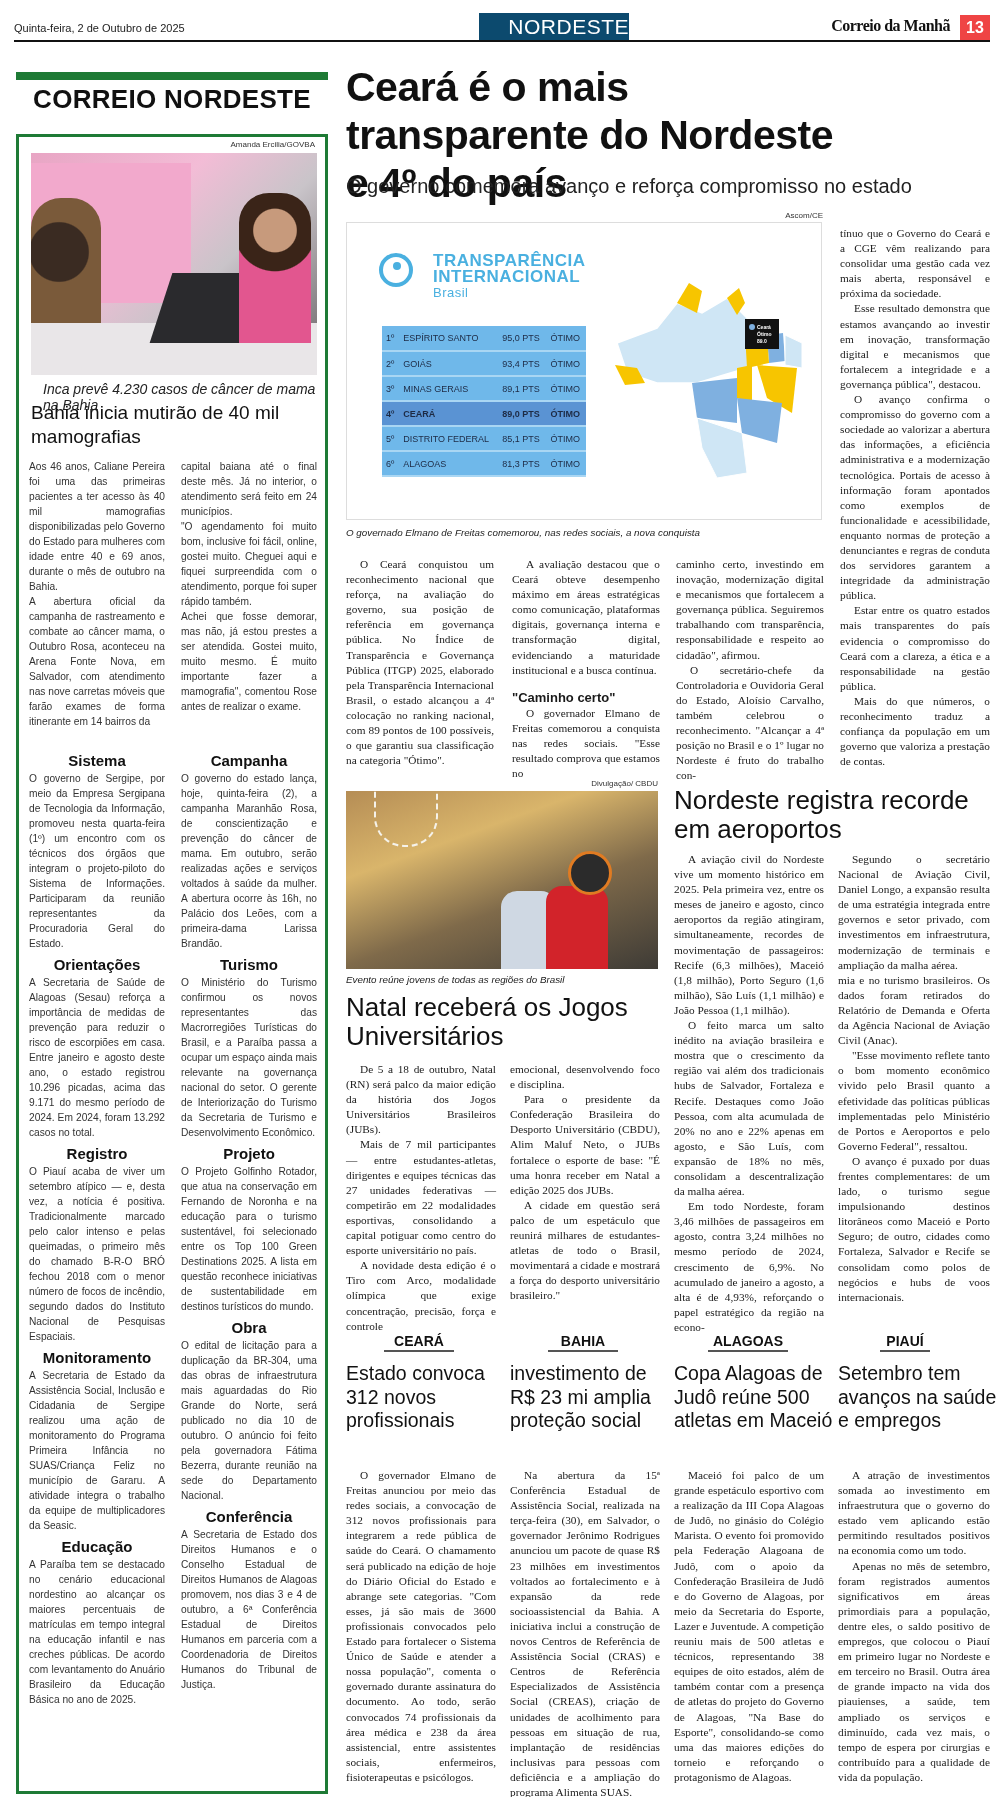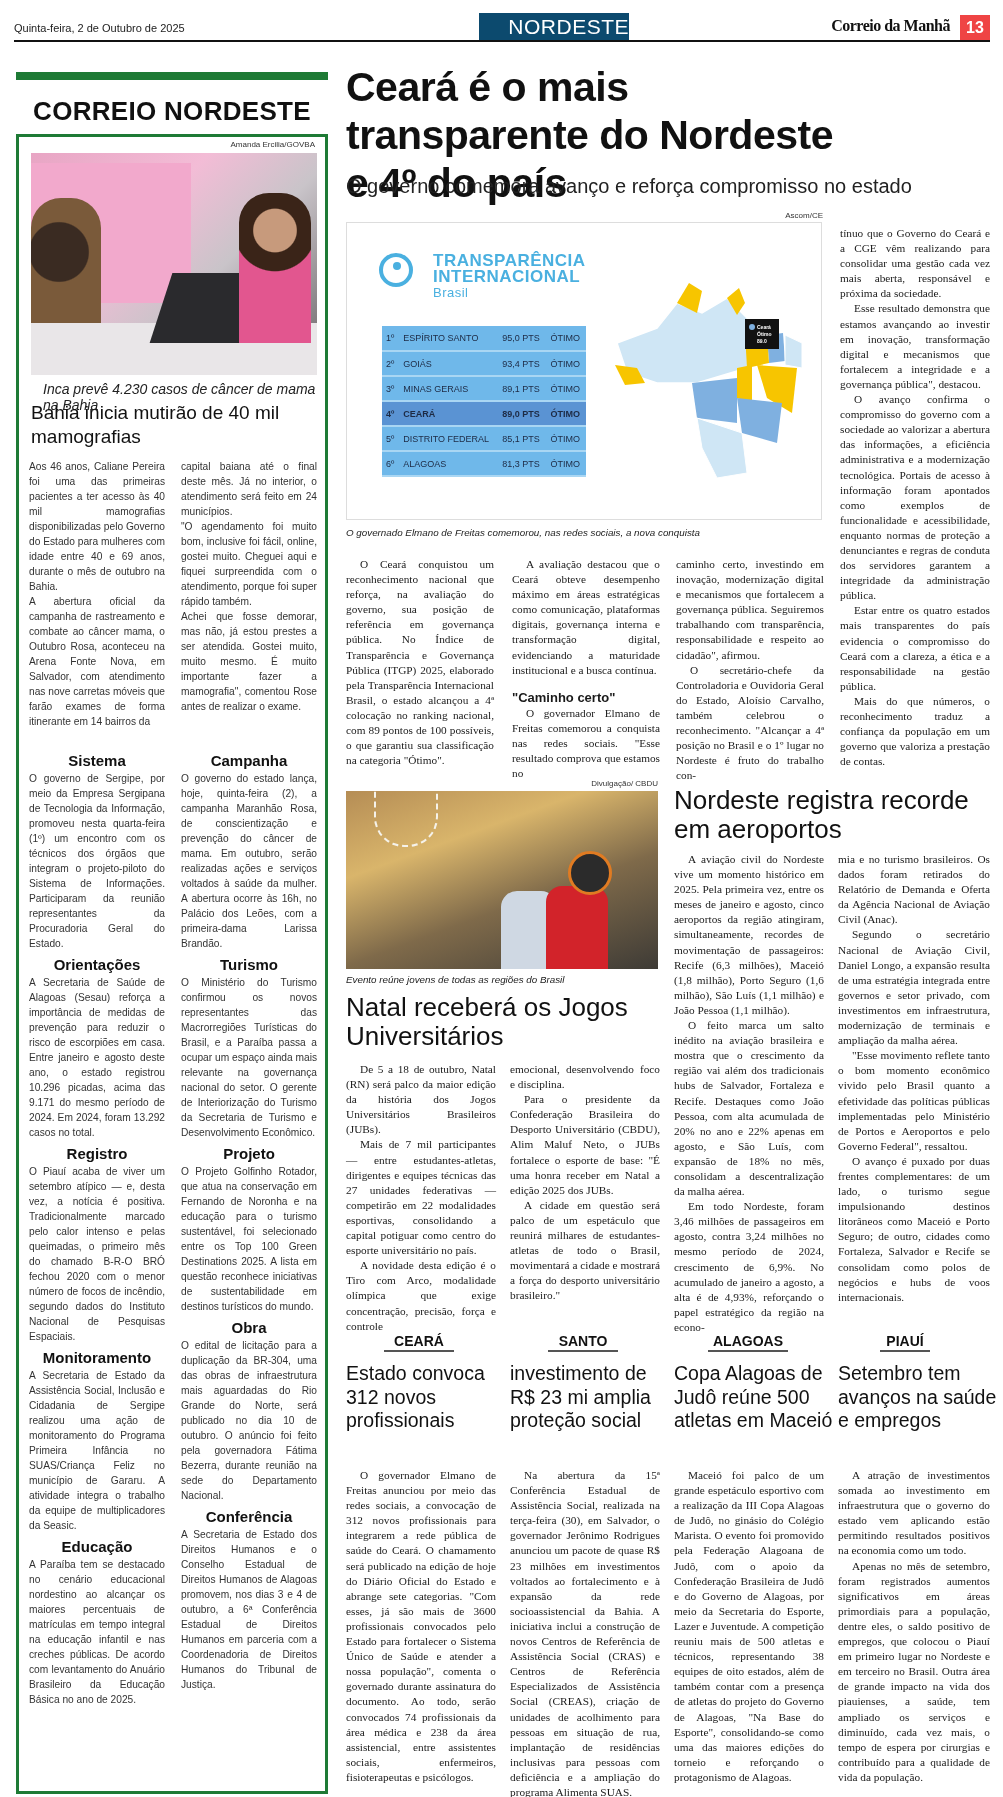--- a/index.html
+++ b/index.html
@@ -6,21 +6,21 @@
 body{width:1003px;height:1797px;background:#fff;color:#111;font-family:"Liberation Serif",serif;position:relative;overflow:hidden}
 
 #hdr{position:absolute;left:14px;top:12px;width:976px;height:30px;border-bottom:2px solid #111}
 #hdr .date{position:absolute;left:0;top:10px;font-size:11px;font-family:"Liberation Sans",sans-serif;color:#222}
 #hdr .section{position:absolute;left:465px;top:1px;width:150px;height:27px;background:#0c4a6e;color:#fff;font-family:"Liberation Sans",sans-serif;font-size:21px;text-align:right;line-height:27px;letter-spacing:.5px}
 #hdr .brand{position:absolute;right:40px;top:5px;font-family:"Liberation Serif",serif;font-weight:bold;font-size:16px;letter-spacing:-.5px}
 #hdr .pg{position:absolute;right:0;top:3px;width:30px;height:25px;background:#ef4444;color:#fff;font-family:"Liberation Sans",sans-serif;font-weight:bold;font-size:16px;text-align:center;line-height:25px}
 
 #side{position:absolute;left:16px;top:72px;width:312px}
 #side .bar{height:8px;background:#1e7a35}
-#side .title{font-family:"Liberation Sans",sans-serif;font-weight:bold;font-size:26px;text-align:center;margin-top:16px;letter-spacing:.3px}
+#side .title{font-family:"Liberation Sans",sans-serif;font-weight:bold;font-size:26px;text-align:center;margin-top:4px;letter-spacing:.3px}
 #side .box{position:absolute;top:62px;left:0;width:312px;height:1660px;border:3px solid #1e7a35}
 .credit{font-family:"Liberation Sans",sans-serif;font-size:8px;color:#333;text-align:right}
 #side .photo{position:absolute;left:12px;top:16px;width:286px;height:222px;background:linear-gradient(135deg,#e8a5c4 0%,#f3bcd6 35%,#c9c4c9 60%,#6b6467 100%);overflow:hidden}
 #side .photo .truck{position:absolute;left:0;top:10px;width:160px;height:140px;background:#f2a9cc}
 #side .photo .lap{position:absolute;left:130px;top:120px;width:95px;height:70px;background:#2a2a2d;transform:skew(-18deg)}
 #side .photo .desk{position:absolute;left:0;top:170px;width:286px;height:52px;background:#e9e6e8}
 #side .photo .p1{position:absolute;left:0;top:45px;width:70px;height:180px;background:radial-gradient(circle at 40% 30%,#3a2b22 0 22%,transparent 23%),#7a5a3a;border-radius:30px 30px 0 0}
 #side .photo .p2{position:absolute;right:6px;top:40px;width:72px;height:150px;background:radial-gradient(circle at 50% 25%,#c79a7c 0 18%,#3a2418 19% 34%,transparent 35%),#e2568f;border-radius:30px 30px 0 0}
 #side .cap{position:absolute;left:24px;top:244px;font-family:Liberation Sans, sans-serif;font-style:italic;font-size:14px;color:#222}
 #side .hl{position:absolute;left:12px;top:264px;width:286px;font-family:"Liberation Sans",sans-serif;font-size:19px;line-height:24px}
@@ -90,21 +90,21 @@
       <p>capital baiana até o final deste mês. Já no interior, o atendimento será feito em 24 municípios.</p>
       <p>"O agendamento foi muito bom, inclusive foi fácil, online, gostei muito. Cheguei aqui e fiquei surpreendida com o atendimento, porque foi super rápido também.</p>
       <p>Achei que fosse demorar, mas não, já estou prestes a ser atendida. Gostei muito, muito mesmo. É muito importante fazer a mamografia", comentou Rose antes de realizar o exame.</p>
     </div>
     <div class="scol" style="left:10px;top:610px">
       <h4>Sistema</h4>
       <p>O governo de Sergipe, por meio da Empresa Sergipana de Tecnologia da Informação, promoveu nesta quarta-feira (1º) um encontro com os técnicos dos órgãos que integram o projeto-piloto do Sistema de Informações. Participaram da reunião representantes da Procuradoria Geral do Estado.</p>
       <h4>Orientações</h4>
       <p>A Secretaria de Saúde de Alagoas (Sesau) reforça a importância de medidas de prevenção para reduzir o risco de escorpiões em casa. Entre janeiro e agosto deste ano, o estado registrou 10.296 picadas, acima das 9.171 do mesmo período de 2024. Em 2024, foram 13.292 casos no total.</p>
       <h4>Registro</h4>
-      <p>O Piauí acaba de viver um setembro atípico — e, desta vez, a notícia é positiva. Tradicionalmente marcado pelo calor intenso e pelas queimadas, o primeiro mês do chamado B-R-O BRÓ fechou 2020 com o menor número de focos de incêndio, segundo dados do Instituto Nacional de Pesquisas Espaciais.</p>
+      <p>O Piauí acaba de viver um setembro atípico — e, desta vez, a notícia é positiva. Tradicionalmente marcado pelo calor intenso e pelas queimadas, o primeiro mês do chamado B-R-O BRÓ fechou 2018 com o menor número de focos de incêndio, segundo dados do Instituto Nacional de Pesquisas Espaciais.</p>
       <h4>Monitoramento</h4>
       <p>A Secretaria de Estado da Assistência Social, Inclusão e Cidadania de Sergipe realizou uma ação de monitoramento do Programa Primeira Infância no SUAS/Criança Feliz no município de Gararu. A atividade integra o trabalho da equipe de multiplicadores da Seasic.</p>
       <h4>Educação</h4>
       <p>A Paraíba tem se destacado no cenário educacional nordestino ao alcançar os maiores percentuais de matrículas em tempo integral na educação infantil e nas creches públicas. De acordo com levantamento do Anuário Brasileiro da Educação Básica no ano de 2025.</p>
     </div>
     <div class="scol" style="left:162px;top:610px">
       <h4>Campanha</h4>
       <p>O governo do estado lança, hoje, quinta-feira (2), a campanha Maranhão Rosa, de conscientização e prevenção do câncer de mama. Em outubro, serão realizadas ações e serviços voltados à saúde da mulher. A abertura ocorre às 16h, no Palácio dos Leões, com a primeira-dama Larissa Brandão.</p>
       <h4>Turismo</h4>
       <p>O Ministério do Turismo confirmou os novos representantes das Macrorregiões Turísticas do Brasil, e a Paraíba passa a ocupar um espaço ainda mais relevante na governança nacional do setor. O gerente de Interiorização do Turismo da Secretaria de Turismo e Desenvolvimento Econômico.</p>
@@ -233,33 +233,33 @@
   <p>A cidade em questão será palco de um espetáculo que reunirá milhares de estudantes-atletas de todo o Brasil, movimentará a cidade e mostrará a força do desporto universitário brasileiro."</p>
 </div>
 
 <div class="h2" style="left:674px;top:786px;width:320px">Nordeste registra recorde em aeroportos</div>
 <div class="bcol" style="left:674px;top:852px;width:150px">
   <p>A aviação civil do Nordeste vive um momento histórico em 2025. Pela primeira vez, entre os meses de janeiro e agosto, cinco aeroportos da região atingiram, simultaneamente, recordes de movimentação de passageiros: Recife (6,3 milhões), Maceió (1,8 milhão), Porto Seguro (1,6 milhão), São Luís (1,1 milhão) e João Pessoa (1,1 milhão).</p>
   <p>O feito marca um salto inédito na aviação brasileira e mostra que o crescimento da região vai além dos tradicionais hubs de Salvador, Fortaleza e Recife. Destaques como João Pessoa, com alta acumulada de 20% no ano e 22% apenas em agosto, e São Luís, com expansão de 18% no mês, consolidam a descentralização da malha aérea.</p>
   <p>Em todo Nordeste, foram 3,46 milhões de passageiros em agosto, contra 3,24 milhões no mesmo período de 2024, crescimento de 6,9%. No acumulado de janeiro a agosto, a alta é de 4,93%, reforçando o papel estratégico da região na econo-</p>
 </div>
 <div class="bcol" style="left:838px;top:852px;width:152px">
+  <p>Segundo o secretário Nacional de Aviação Civil, Daniel Longo, a expansão resulta de uma estratégia integrada entre governos e setor privado, com investimentos em infraestrutura, modernização de terminais e ampliação da malha aérea.</p>
   <p style="text-indent:0">mia e no turismo brasileiros. Os dados foram retirados do Relatório de Demanda e Oferta da Agência Nacional de Aviação Civil (Anac).</p>
-  <p>Segundo o secretário Nacional de Aviação Civil, Daniel Longo, a expansão resulta de uma estratégia integrada entre governos e setor privado, com investimentos em infraestrutura, modernização de terminais e ampliação da malha aérea.</p>
   <p>"Esse movimento reflete tanto o bom momento econômico vivido pelo Brasil quanto a efetividade das políticas públicas implementadas pelo Ministério de Portos e Aeroportos e pelo Governo Federal", ressaltou.</p>
   <p>O avanço é puxado por duas frentes complementares: de um lado, o turismo segue impulsionando destinos litorâneos como Maceió e Porto Seguro; de outro, cidades como Fortaleza, Salvador e Recife se consolidam como polos de negócios e hubs de voos internacionais.</p>
 </div>
 
 <div class="kicker" style="left:384px;top:1333px">CEARÁ</div>
 <div class="h3" style="left:346px;top:1362px">Estado convoca 312 novos profissionais</div>
 <div class="bcol" style="left:346px;top:1468px;width:150px">
   <p>O governador Elmano de Freitas anunciou por meio das redes sociais, a convocação de 312 novos profissionais para integrarem a rede pública de saúde do Ceará. O chamamento será publicado na edição de hoje do Diário Oficial do Estado e abrange sete categorias. "Com esses, já são mais de 3600 profissionais convocados pelo Estado para fortalecer o Sistema Único de Saúde e atender a nossa população", comenta o governado durante assinatura do documento. Ao todo, serão convocados 74 profissionais da área médica e 238 da área assistencial, entre assistentes sociais, enfermeiros, fisioterapeutas e psicólogos.</p>
 </div>
 
-<div class="kicker" style="left:548px;top:1333px">SANTO</div>
+<div class="kicker" style="left:548px;top:1333px">BAHIA</div>
 <div class="h3" style="left:510px;top:1362px">investimento de R$ 23 mi amplia proteção social</div>
 <div class="bcol" style="left:510px;top:1468px;width:150px">
   <p>Na abertura da 15ª Conferência Estadual de Assistência Social, realizada na terça-feira (30), em Salvador, o governador Jerônimo Rodrigues anunciou um pacote de quase R$ 23 milhões em investimentos voltados ao fortalecimento e à expansão da rede socioassistencial da Bahia. A iniciativa inclui a construção de novos Centros de Referência de Assistência Social (CRAS) e Centros de Referência Especializados de Assistência Social (CREAS), criação de unidades de acolhimento para pessoas em situação de rua, implantação de residências inclusivas para pessoas com deficiência e a ampliação do programa Alimenta SUAS.</p>
 </div>
 
 <div class="kicker" style="left:708px;top:1333px;width:80px">ALAGOAS</div>
 <div class="h3" style="left:674px;top:1362px">Copa Alagoas de Judô reúne 500 atletas em Maceió</div>
 <div class="bcol" style="left:674px;top:1468px;width:150px">
   <p>Maceió foi palco de um grande espetáculo esportivo com a realização da III Copa Alagoas de Judô, no ginásio do Colégio Marista. O evento foi promovido pela Federação Alagoana de Judô, com o apoio da Confederação Brasileira de Judô e do Governo de Alagoas, por meio da Secretaria do Esporte, Lazer e Juventude. A competição reuniu mais de 500 atletas e técnicos, representando 38 equipes de oito estados, além de também contar com a presença de atletas do projeto do Governo de Alagoas, "Na Base do Esporte", consolidando-se como uma das maiores edições do torneio e reforçando o protagonismo de Alagoas.</p>
 </div>

